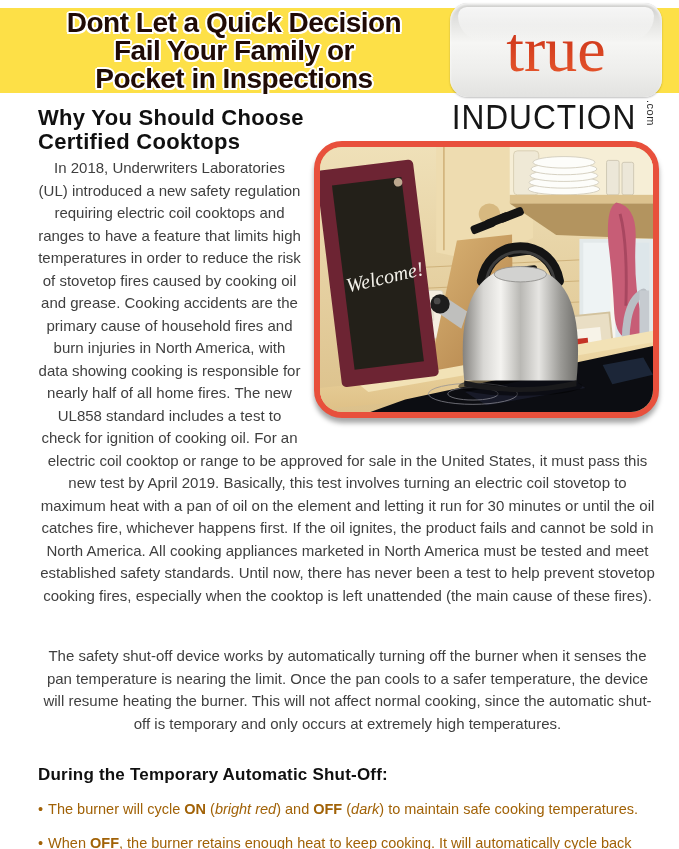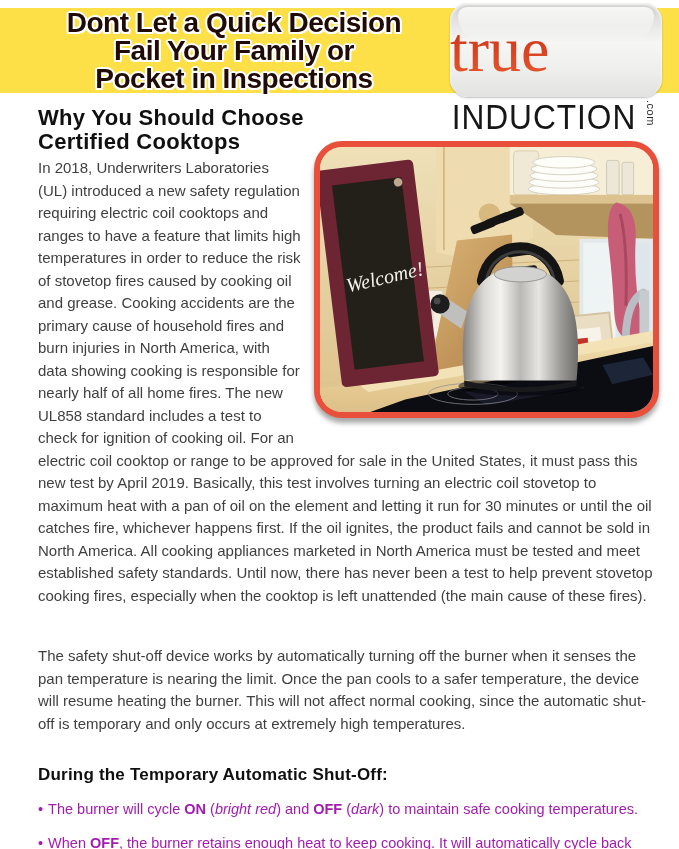--- a/index.html
+++ b/index.html
@@ -26,20 +26,21 @@
     white-space:pre-line;
     text-shadow:
       -2px 0 0 #fff, 2px 0 0 #fff, 0 -2px 0 #fff, 0 2px 0 #fff,
       -1.5px -1.5px 0 #fff, 1.5px -1.5px 0 #fff, -1.5px 1.5px 0 #fff, 1.5px 1.5px 0 #fff;
   }
   .logo-box {
     position:absolute; top:3px; left:450px; width:212px; height:94px;
     border-radius:18px;
     background:linear-gradient(180deg,#c6c6c4 0%, #dededc 14%, #f6f6f4 42%, #ededeb 75%, #e2e2e0 100%);
     box-shadow:inset 0 2px 3px rgba(255,255,255,.9), 0 1px 2px rgba(0,0,0,.25);
+    text-align:center;
     z-index:3;
   }
   .logo-box::before{
     content:""; position:absolute; left:8px; right:8px; top:4px; height:34px;
     border-radius:14px 14px 40px 40px;
     background:linear-gradient(180deg, rgba(255,255,255,.85), rgba(255,255,255,0));
   }
   .logo-word {
     position:relative;
     font-family:"Liberation Serif", serif;
@@ -70,27 +71,27 @@
   }
   .photo-frame {
     float:right; width:345px; height:277px;
     margin:-16px -2px 10px 13px;
     border:6px solid #e8503c; border-radius:28px;
     overflow:hidden; background:#dfc58f;
     box-shadow:0 5px 5px rgba(0,0,0,.35);
     position:relative; z-index:2;
   }
   .photo-frame svg { display:block; width:100%; height:100%; }
-  p.body-text { font-size:15px; line-height:22.5px; color:#3f3f3f; text-align:left; }
+  p.body-text { font-size:15px; line-height:22.5px; color:#3f3f3f; text-align:center; }
   p.para2 { margin-top:38px; }
   h2.section-heading {
     clear:none; margin-top:30px; margin-bottom:6px;
     color:#101010; font-size:17px; font-weight:700; letter-spacing:.2px;
   }
-  .bullet-row { margin-top:15px; font-size:14.5px; line-height:19px; color:#a21caf; }
+  .bullet-row { margin-top:15px; font-size:14.5px; line-height:19px; color:#a16207; }
   .bullet-glyph { margin-right:5px; }
 </style>
 </head>
 <body>
 
 <div class="header">
   <div class="banner">
     <div class="banner-title">Dont Let a Quick Decision
 Fail Your Family or
 Pocket in Inspections</div>

